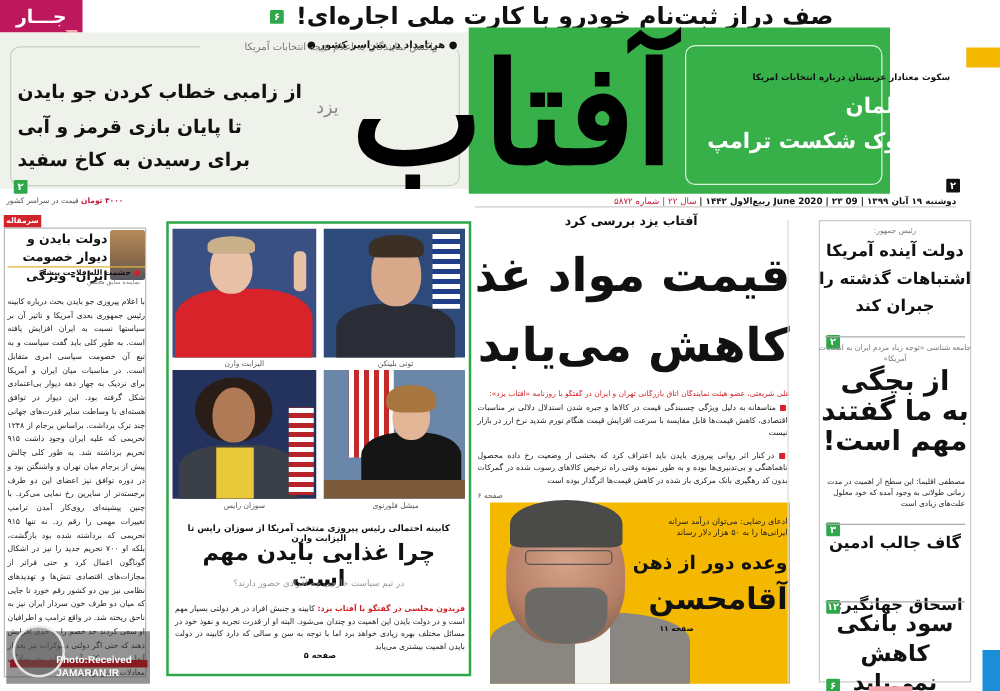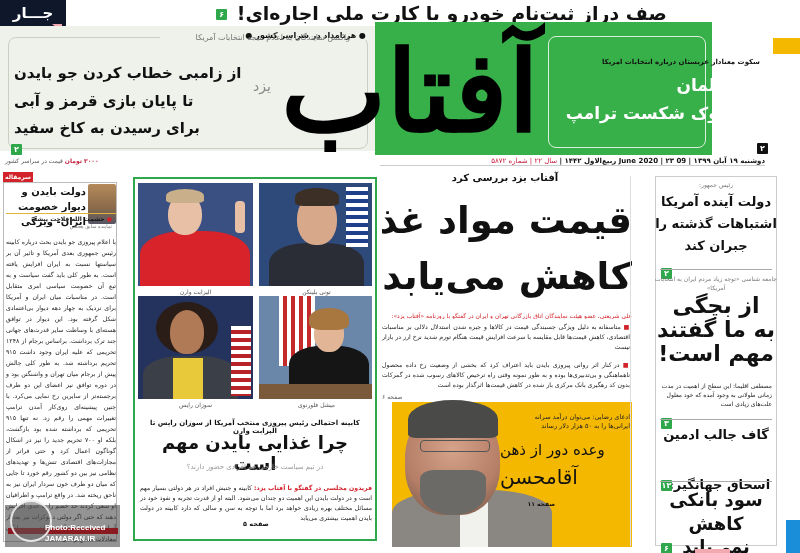--- a/index.html
+++ b/index.html
@@ -2,21 +2,21 @@
 <html><head>
 <meta charset="utf-8">
 <style>
 *{box-sizing:border-box;margin:0;padding:0}
 html,body{width:800px;height:553px;overflow:hidden;background:#fff}
 body{position:relative;font-family:"DejaVu Sans",sans-serif;color:#111;direction:rtl}
 .abs{position:absolute}
 .top-headline{left:200px;top:2px;width:480px;height:24px;font-size:19px;font-weight:bold;text-align:center;white-space:nowrap;color:#111}
 .num-badge{display:inline-block;background:#2ea84a;color:#fff;font-size:8px;font-weight:bold;width:11px;height:11px;line-height:11px;text-align:center;border-radius:1px;vertical-align:middle;margin:0 3px}
 .num-badge.dark{background:#111}
-.jaar{left:0;top:0;width:66px;height:26px;background:#0f172a;color:#fff;font-size:15px;font-weight:bold;text-align:center;line-height:26px}
+.jaar{left:0;top:0;width:66px;height:26px;background:#be185d;color:#fff;font-size:15px;font-weight:bold;text-align:center;line-height:26px}
 .jaar-tail{left:52px;top:24px;width:0;height:0;border-left:10px solid transparent;border-top:8px solid #f2a9b0}
 .masthead-left{left:0;top:26px;width:375px;height:125px;background:#eef2ea}
 .left-box{left:8px;top:37px;width:360px;height:112px;border:1.5px solid #c8d0c4;border-radius:8px}
 .daily-tag{left:160px;top:31px;width:210px;font-size:8px;font-weight:bold;text-align:right;color:#111;background:#eef2ea;padding:0 4px}
 .left-kicker{left:20px;top:33px;width:330px;font-size:8px;color:#777;text-align:right;direction:rtl}
 .left-head{left:14px;width:340px;font-size:15px;font-weight:bold;text-align:left;direction:rtl;color:#111}
 .green-panel{left:375px;top:22px;width:337px;height:133px;background:#38b04a}
 .green-inner{left:548px;top:36px;width:158px;height:112px;border:1.5px solid #d9f0dc;border-radius:8px}
 .logo{left:240px;top:22px;width:340px;height:150px;font-family:"DejaVu Serif",serif;font-size:112px;font-weight:bold;color:#000;text-align:center;line-height:140px;letter-spacing:-4px}
 .logo-swirl{left:253px;top:78px;font-size:14px;color:#888}
@@ -62,21 +62,21 @@
 .center-p::before{content:"■ ";color:#d2232a}
 .center-page{left:382px;top:393px;font-size:6px;color:#555}
 .yellow-box{left:392px;top:402px;width:240px;height:145px;background:#f5b800;overflow:hidden}
 .portrait-head{left:405px;top:405px;width:95px;height:110px;border-radius:48% 48% 42% 42%;background:radial-gradient(circle at 50% 40%,#d5a28a,#b57e66 60%,#6b5548)}
 .portrait-hair{left:408px;top:400px;width:90px;height:38px;border-radius:50% 50% 10% 10%;background:#4a4a48}
 .portrait-beard{left:420px;top:470px;width:66px;height:45px;border-radius:20% 20% 50% 50%;background:#6b6a66}
 .portrait-glasses{left:420px;top:440px;width:70px;height:12px;border:1.5px solid #555;border-radius:4px}
 .portrait-suit{left:392px;top:490px;width:160px;height:57px;background:#8a8783;border-radius:40% 40% 0 0}
 .portrait-shirt{left:460px;top:495px;width:28px;height:52px;background:#f1f1ee}
 .yb-kicker{left:520px;top:413px;width:110px;font-size:6.5px;font-weight:normal;color:#222;text-align:right;line-height:9px}
-.yb-head{left:500px;width:130px;font-size:15px;font-weight:normal;color:#111;text-align:left;white-space:nowrap}
+.yb-head{left:500px;width:130px;font-size:15px;font-weight:bold;color:#111;text-align:right;white-space:nowrap}
 .yb-page{left:520px;top:500px;width:110px;font-size:6px;font-weight:bold;text-align:right;padding-right:75px}
 
 .right-col{left:655px;top:176px;width:122px;height:370px;border:1px solid #ccc}
 .rc-kicker{font-size:6px;color:#777;text-align:center;width:122px;left:655px}
 .rc-head{left:655px;width:122px;font-size:13px;font-weight:bold;text-align:center;line-height:20px}
 .rc-head.big{font-size:22px;line-height:23px}
 .rc-sep{left:660px;width:112px;height:1px;background:#aaa}
 .rc-small{left:660px;width:112px;font-size:6px;line-height:9px;text-align:right;color:#222}
 .blue-strip{left:786px;top:520px;width:14px;height:33px;background:#1a8ed8}
 .bottom-pink{left:695px;top:549px;width:35px;height:4px;background:#f2a9b0}
@@ -185,21 +185,21 @@
 
 <div class="abs yellow-box"></div>
 <div class="abs portrait-suit"></div>
 <div class="abs portrait-shirt"></div>
 <div class="abs portrait-head"></div>
 <div class="abs portrait-hair"></div>
 <div class="abs portrait-beard"></div>
 <div class="abs portrait-glasses"></div>
 <div class="abs yb-kicker">ادعای رضایی: می‌توان درآمد سرانه ایرانی‌ها را به ۵۰ هزار دلار رساند</div>
 <div class="abs yb-head" style="top:441px">وعده دور از ذهن</div>
-<div class="abs yb-head" style="top:465px;font-size:20px">آقامحسن</div>
+<div class="abs yb-head" style="top:465px;font-size:24px">آقامحسن</div>
 <div class="abs yb-page">صفحه ۱۱</div>
 
 <div class="abs vrule"></div>
 <div class="abs right-col"></div>
 <div class="abs rc-kicker" style="top:181px">رئیس جمهور:</div>
 <div class="abs rc-head" style="top:192px">دولت آینده آمریکا</div>
 <div class="abs rc-head" style="top:214px">اشتباهات گذشته را</div>
 <div class="abs rc-head" style="top:236px">جبران کند</div>
 <div class="abs" style="left:658px;top:263px"><span class="num-badge">۲</span></div>
 <div class="abs rc-sep" style="top:269px"></div>

